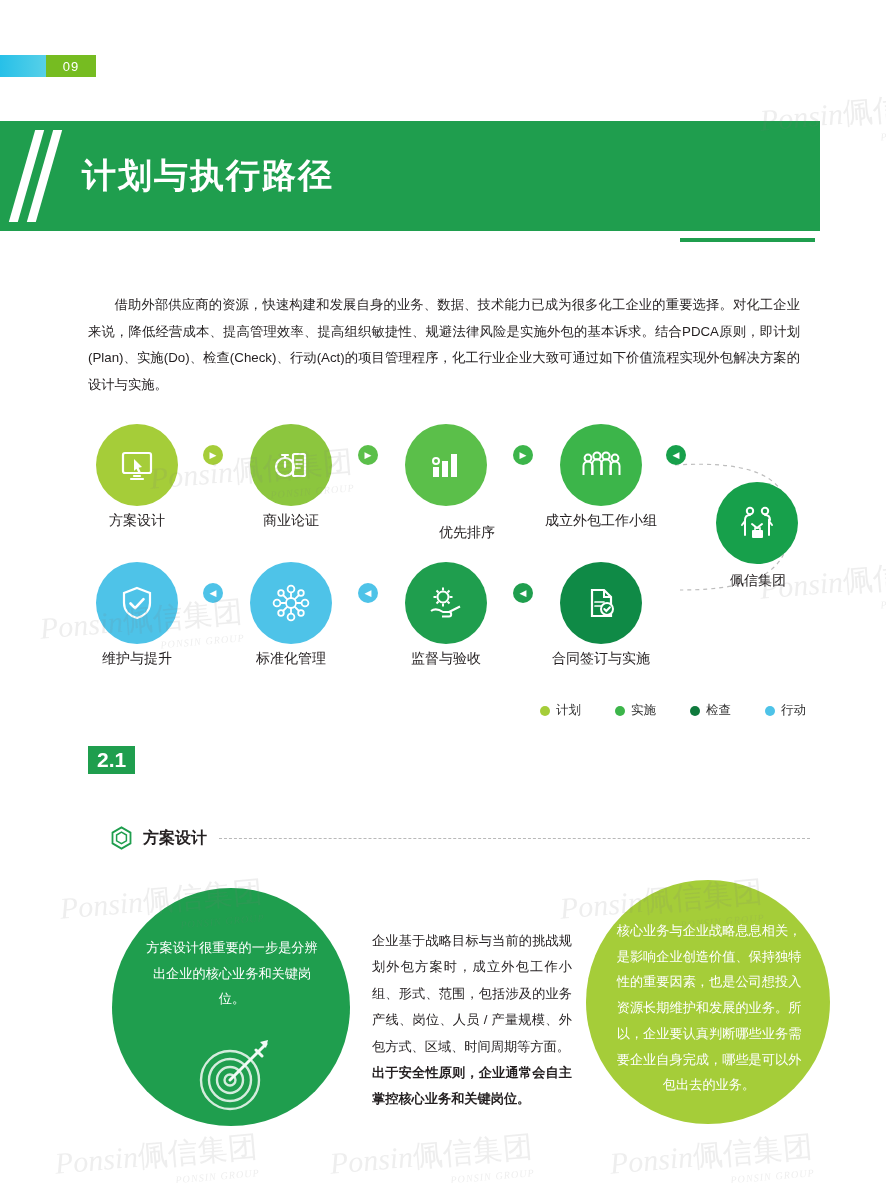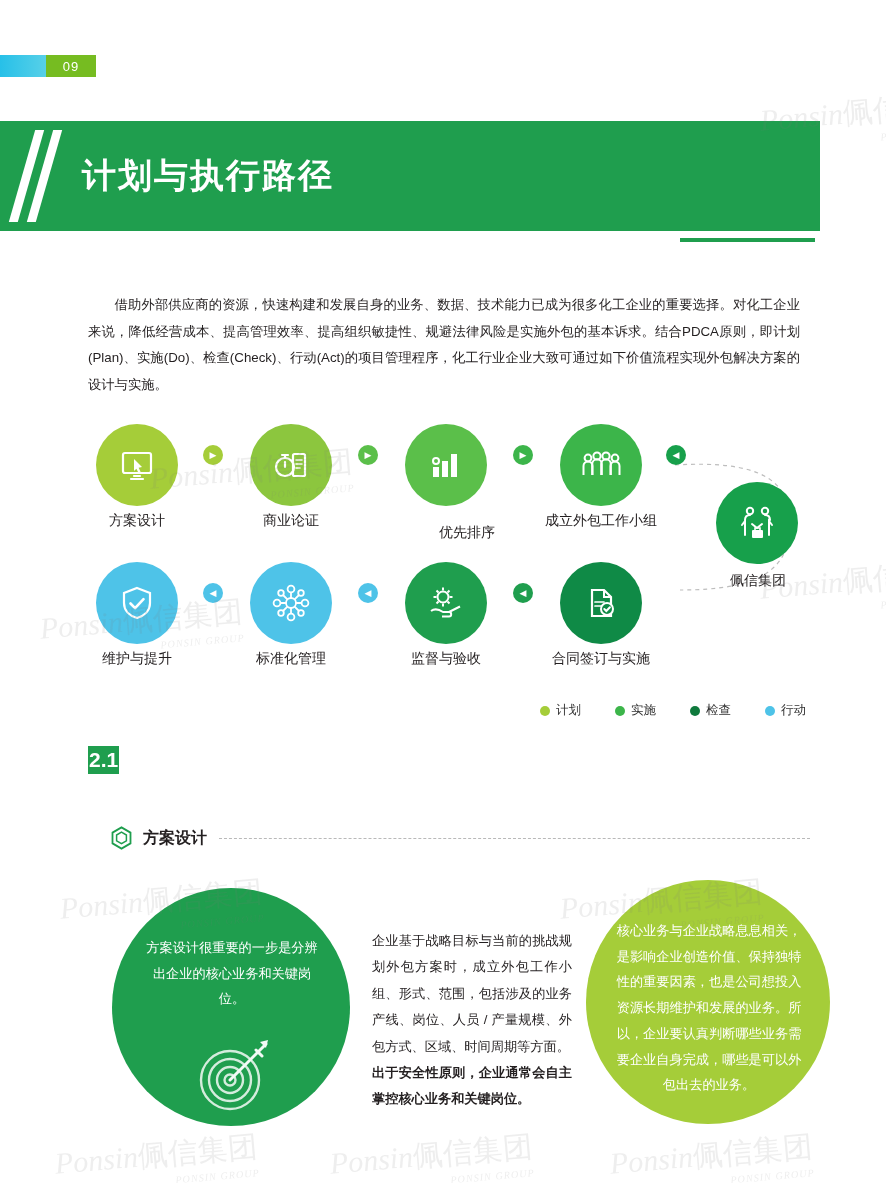--- a/index.html
+++ b/index.html
@@ -139,21 +139,21 @@
   .sub-head {
     position: absolute;
     left: 88px; top: 746px;
     display: flex; align-items: center;
   }
   .sub-head .badge {
     background: #1f9e4e;
     color: #fff;
     font-size: 21px;
     font-weight: bold;
-    padding: 3px 1px 4px;
+    padding: 3px 9px 4px;
     line-height: 1;
   }
   .sub-head .txt {
     margin-left: 13px;
     font-size: 22px;
     font-weight: bold;
     color: #1f9e4e;
     letter-spacing: 1px;
   }
 

